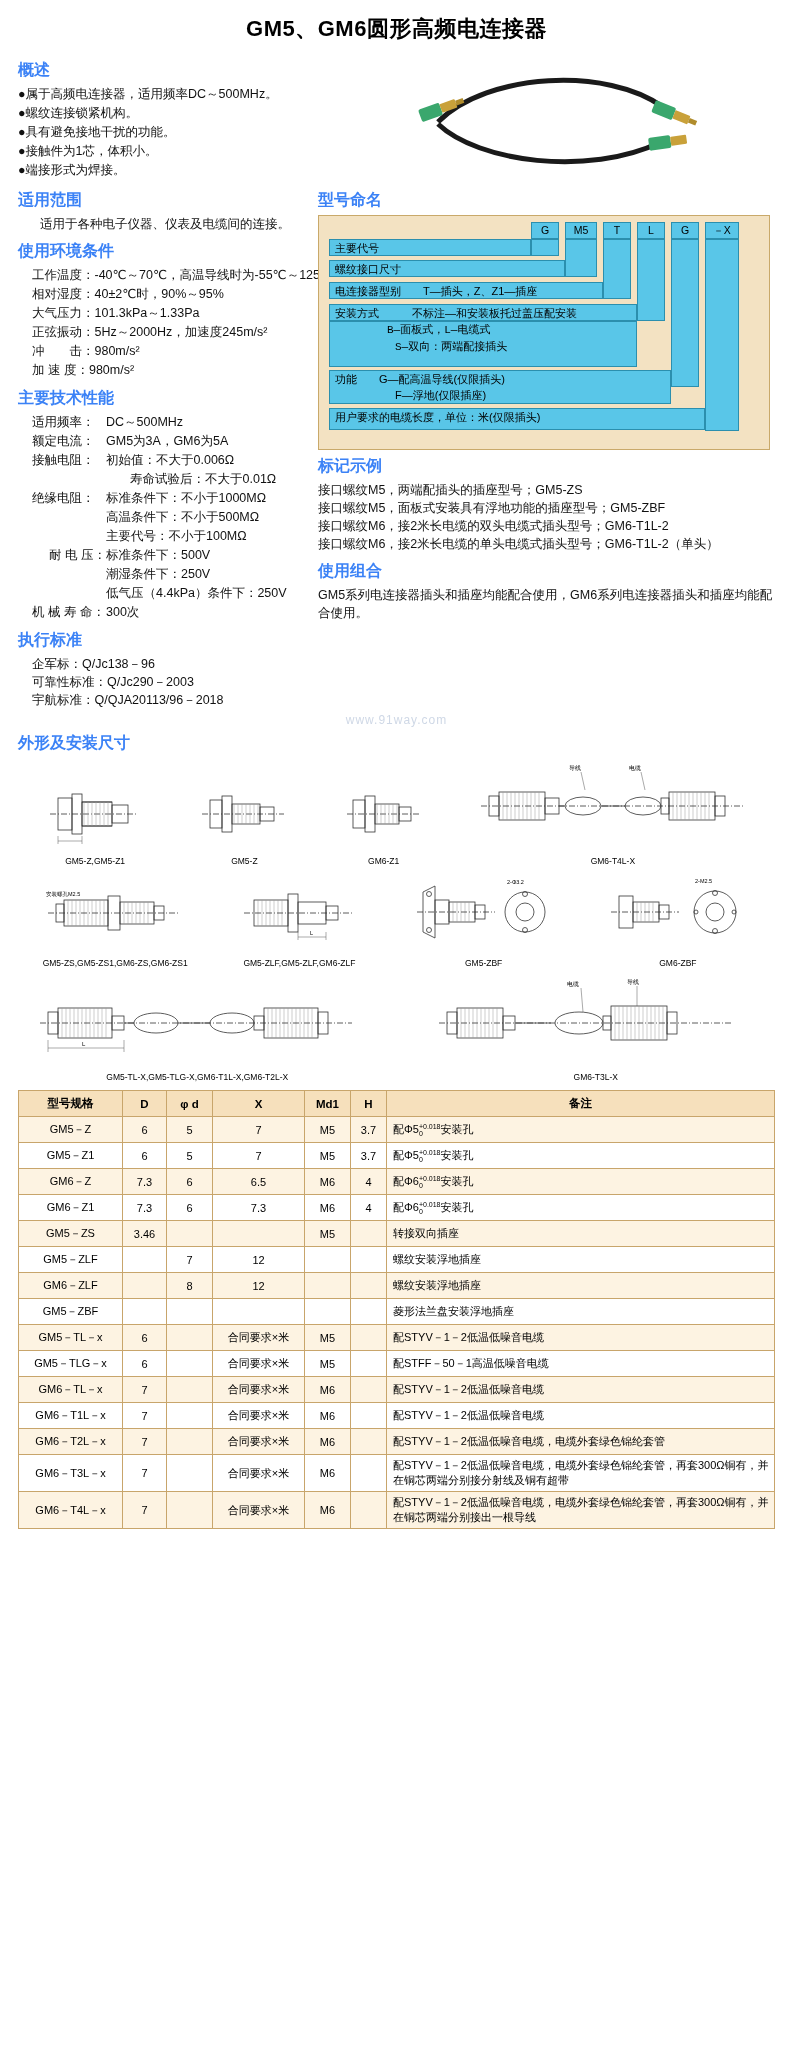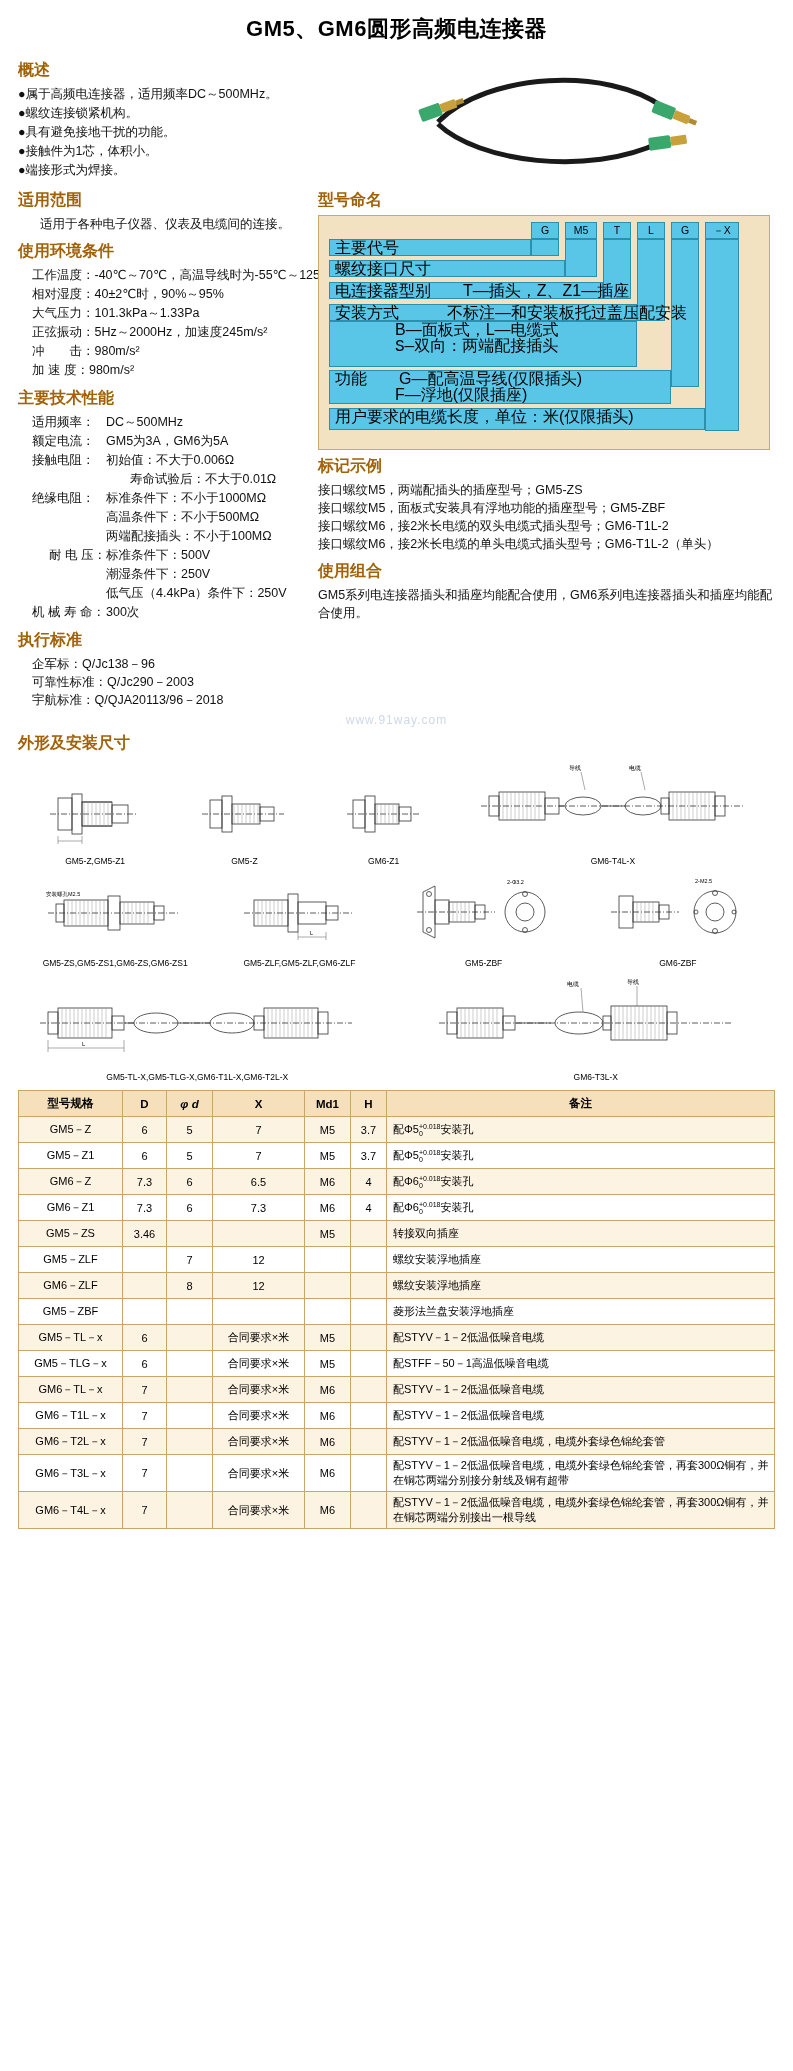--- a/index.html
+++ b/index.html
@@ -16,21 +16,21 @@
   h1.title {
     text-align: center;
     font-size: 22px;
     font-weight: bold;
     color: #000;
     margin: 14px 0 10px 0;
     letter-spacing: 0.5px;
   }
 
   .sect-h {
-    color: #a16207;
+    color: #3b82f6;
     font-weight: bold;
     font-size: 16px;
     margin: 6px 0 4px 0;
   }
 
   .body-txt { font-size: 12.5px; line-height: 18px; color:#111; }
   .bullet { font-size: 12.5px; line-height: 19px; }
 
   .cols { display: flex; gap: 10px; }
   .colL { width: 290px; }
@@ -66,21 +66,21 @@
     font-size: 10.5px;
     text-align: center;
     line-height: 15px;
     height: 17px;
   }
   .nb-bar {
     position: absolute;
     background: #59c6e8;
     border: 1px solid #2b8fae;
   }
-  .nb-txt { position:absolute; font-size: 16px; line-height: 14px; }
+  .nb-txt { position:absolute; font-size: 11px; line-height: 14px; }
 
   
   .kv { display:flex; font-size:12.5px; line-height:19px; }
   .kv .k { white-space: nowrap; }
   .kv .v { white-space: nowrap; }
 
   .indent { padding-left: 14px; }
 
   .wm {
     text-align:center;
@@ -209,21 +209,21 @@
         <div class="kv">
             <span class="k" style="width:74px;">绝缘电阻：</span>
             <span class="v">标准条件下：不小于1000MΩ</span>
           </div>
         <div class="kv">
             <span class="k" style="width:74px;"></span>
             <span class="v">高温条件下：不小于500MΩ</span>
           </div>
         <div class="kv">
             <span class="k" style="width:74px;"></span>
-            <span class="v">两端配接插头：不小于100MΩ</span>
+            <span class="v">主要代号：不小于100MΩ</span>
           </div>
         <div class="kv">
             <span class="k" style="width:74px;text-align:right;">耐 电 压：</span>
             <span class="v">标准条件下：500V</span>
           </div>
         <div class="kv">
             <span class="k" style="width:74px;"></span>
             <span class="v">潮湿条件下：250V</span>
           </div>
         <div class="kv">
@@ -268,21 +268,21 @@
         <div class="nb-bar" style="left:10px; top:66px; width:274px; height:17px;"></div>
         <div class="nb-bar" style="left:10px; top:88px; width:308px; height:17px;"></div>
         <div class="nb-bar" style="left:10px; top:105px; width:308px; height:46px;"></div>
         <div class="nb-bar" style="left:10px; top:154px; width:342px; height:34px;"></div>
         <div class="nb-bar" style="left:10px; top:192px; width:376px; height:22px;"></div>
 
         <div class="nb-txt" style="left:16px; top:25px;">主要代号</div>
         <div class="nb-txt" style="left:16px; top:46px;">螺纹接口尺寸</div>
         <div class="nb-txt" style="left:16px; top:68px;">电连接器型别　　T—插头，Z、Z1—插座</div>
         <div class="nb-txt" style="left:16px; top:90px;">安装方式　　　不标注—和安装板托过盖压配安装</div>
-        <div class="nb-txt" style="left:76px; top:107px;">B—面板式，L—电缆式</div>
+        <div class="nb-txt" style="left:68px; top:107px;font-family:Liberation Mono, monospace;">B—面板式，L—电缆式</div>
         <div class="nb-txt" style="left:76px; top:124px;font-family:Liberation Mono, monospace;">S—双向：两端配接插头</div>
         <div class="nb-txt" style="left:16px; top:156px;">功能　　G—配高温导线(仅限插头)</div>
         <div class="nb-txt" style="left:76px; top:172px;">F—浮地(仅限插座)</div>
         <div class="nb-txt" style="left:16px; top:194px;">用户要求的电缆长度，单位：米(仅限插头)</div>
       </div>
 
       <div class="sect-h" style="margin-top:6px;">标记示例</div>
       <div class="body-txt">接口螺纹M5，两端配插头的插座型号；GM5-ZS</div>
       <div class="body-txt">接口螺纹M5，面板式安装具有浮地功能的插座型号；GM5-ZBF</div>
       <div class="body-txt">接口螺纹M6，接2米长电缆的双头电缆式插头型号；GM6-T1L-2</div>
@@ -505,21 +505,21 @@
         <div class="cap">GM6-T3L-X</div>
       </div>
     </div>
   </div>
 
   <table class="spec">
     <thead>
       <tr>
         <th style="width:104px;">型号规格</th>
         <th style="width:44px;">D</th>
-        <th style="width:46px;font-style:italic;">φ d</th>
+        <th style="width:46px;">φ d</th>
         <th style="width:92px;">X</th>
         <th style="width:46px;">Md1</th>
         <th style="width:36px;">H</th>
         <th>备注</th>
       </tr>
     </thead>
     <tbody id="spec-body">
         <tr>
           <td>GM5－Z</td>
           <td>6</td>

